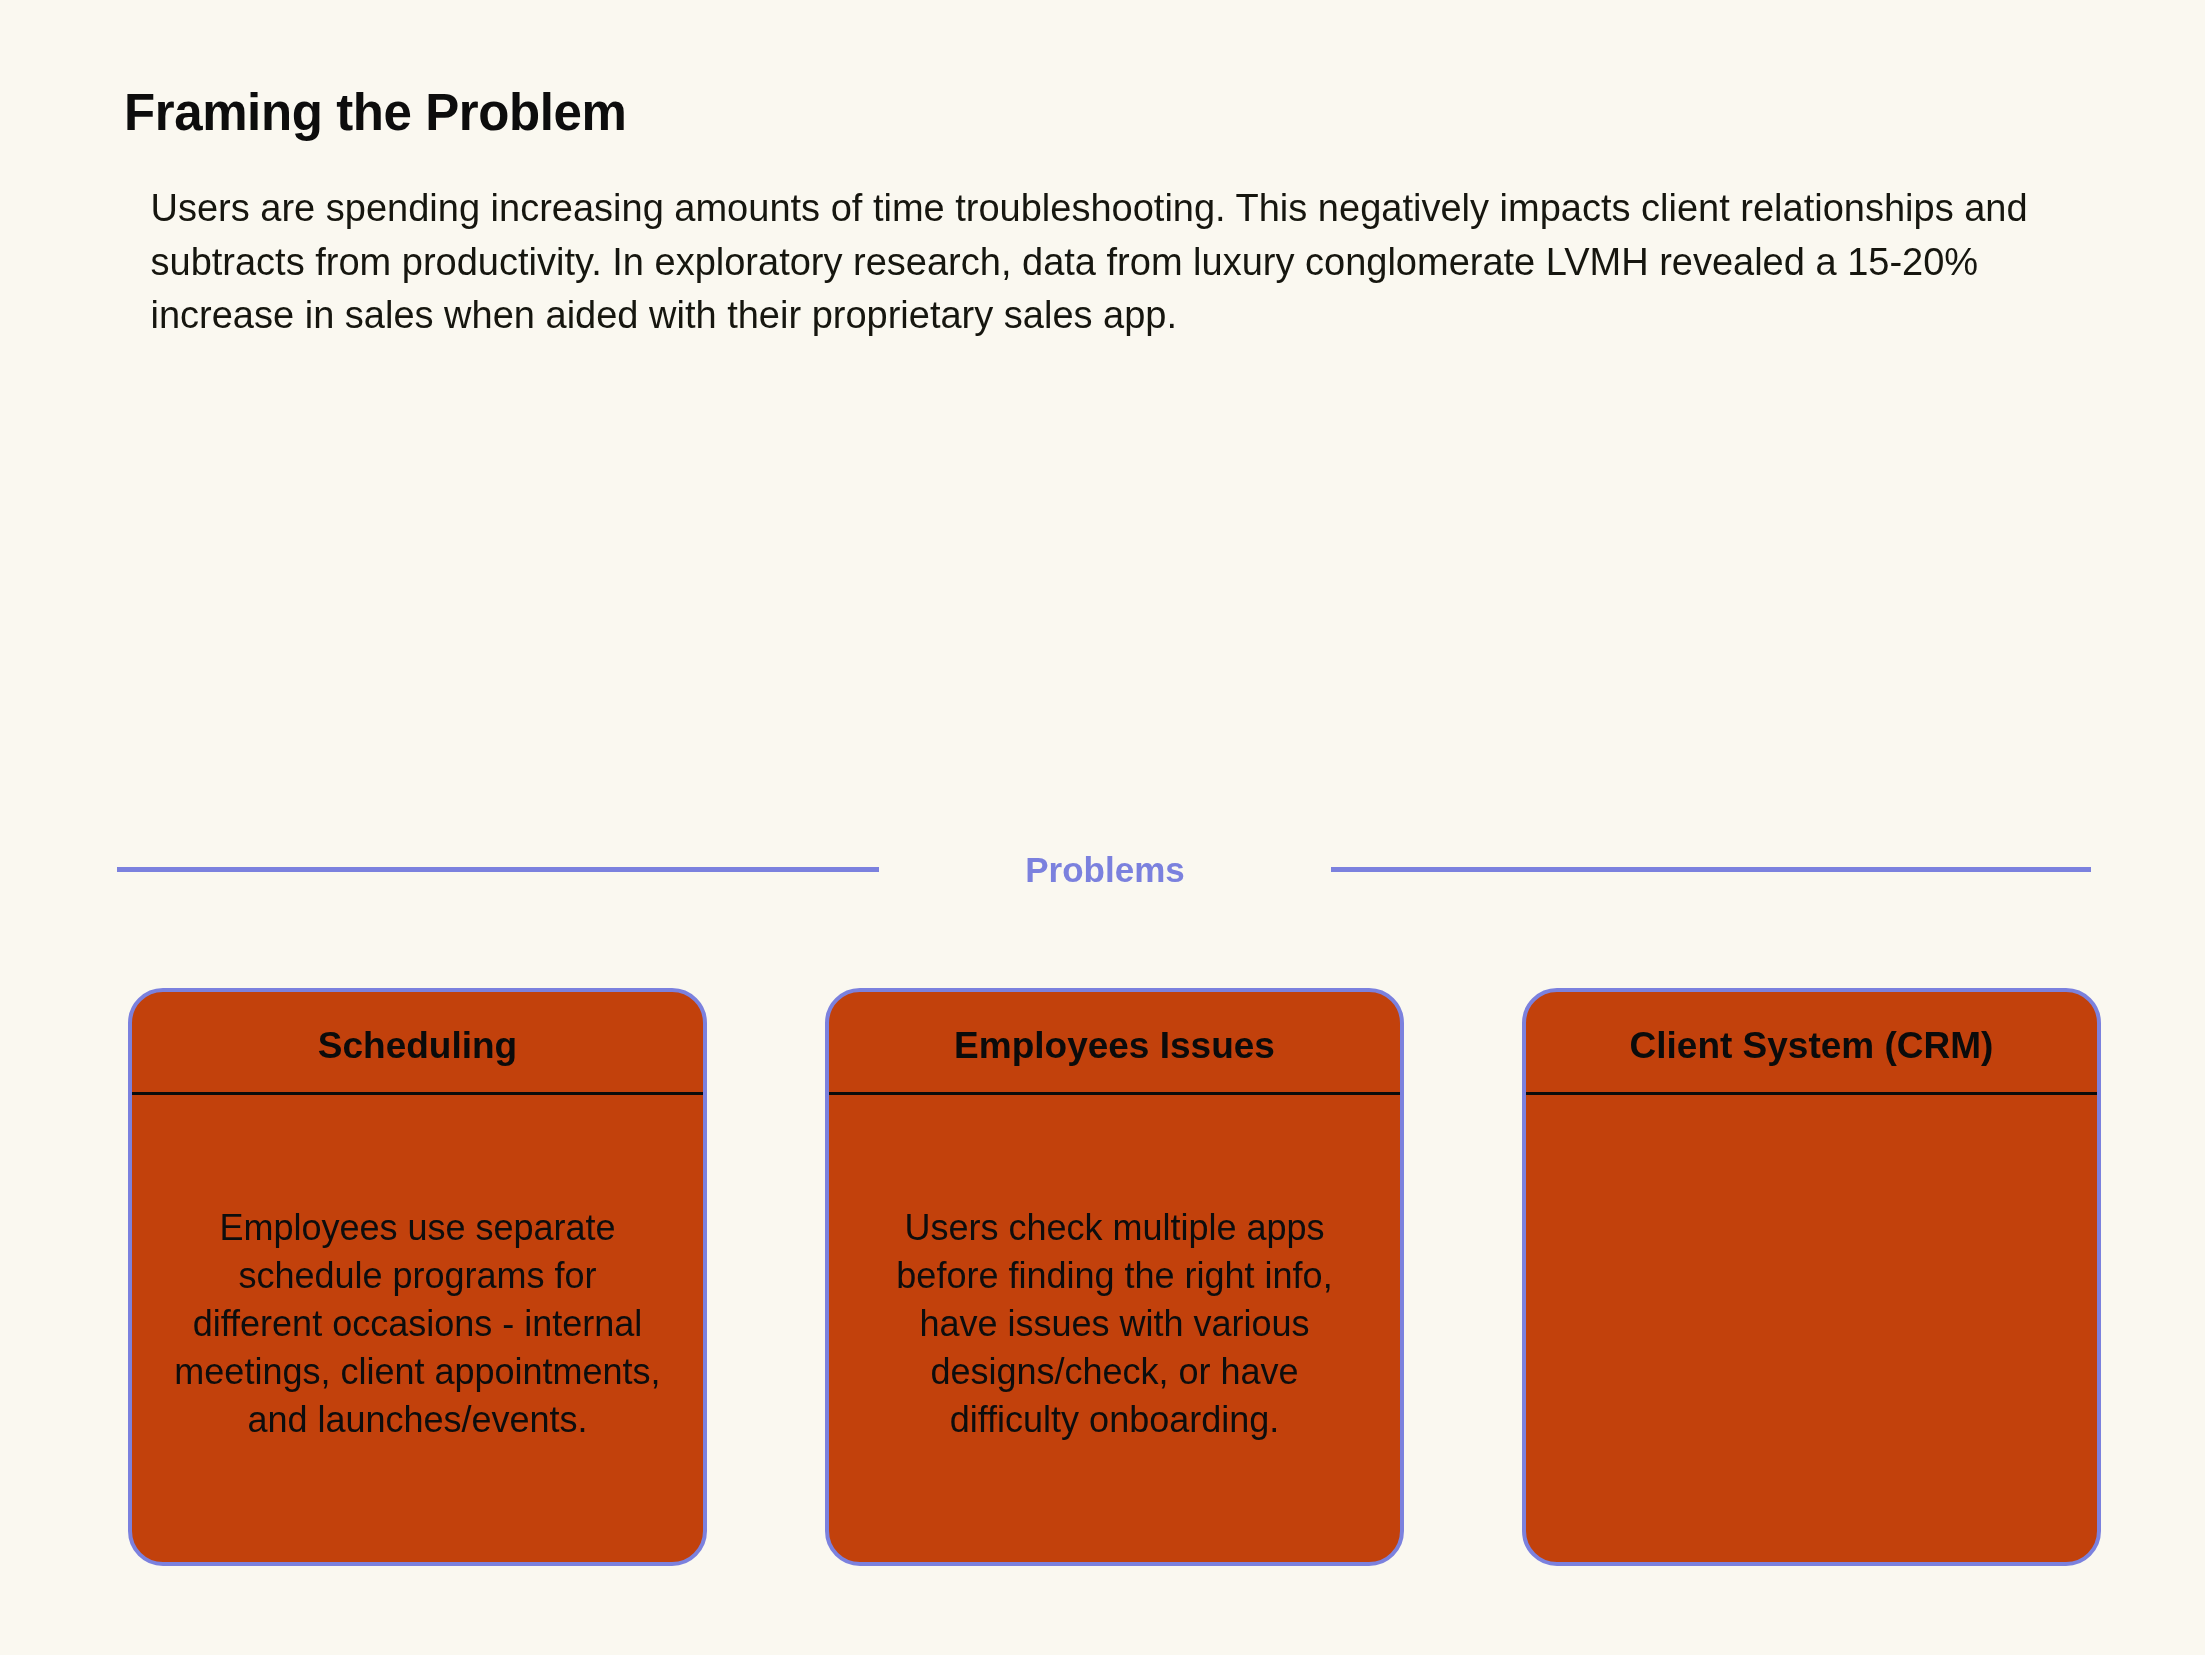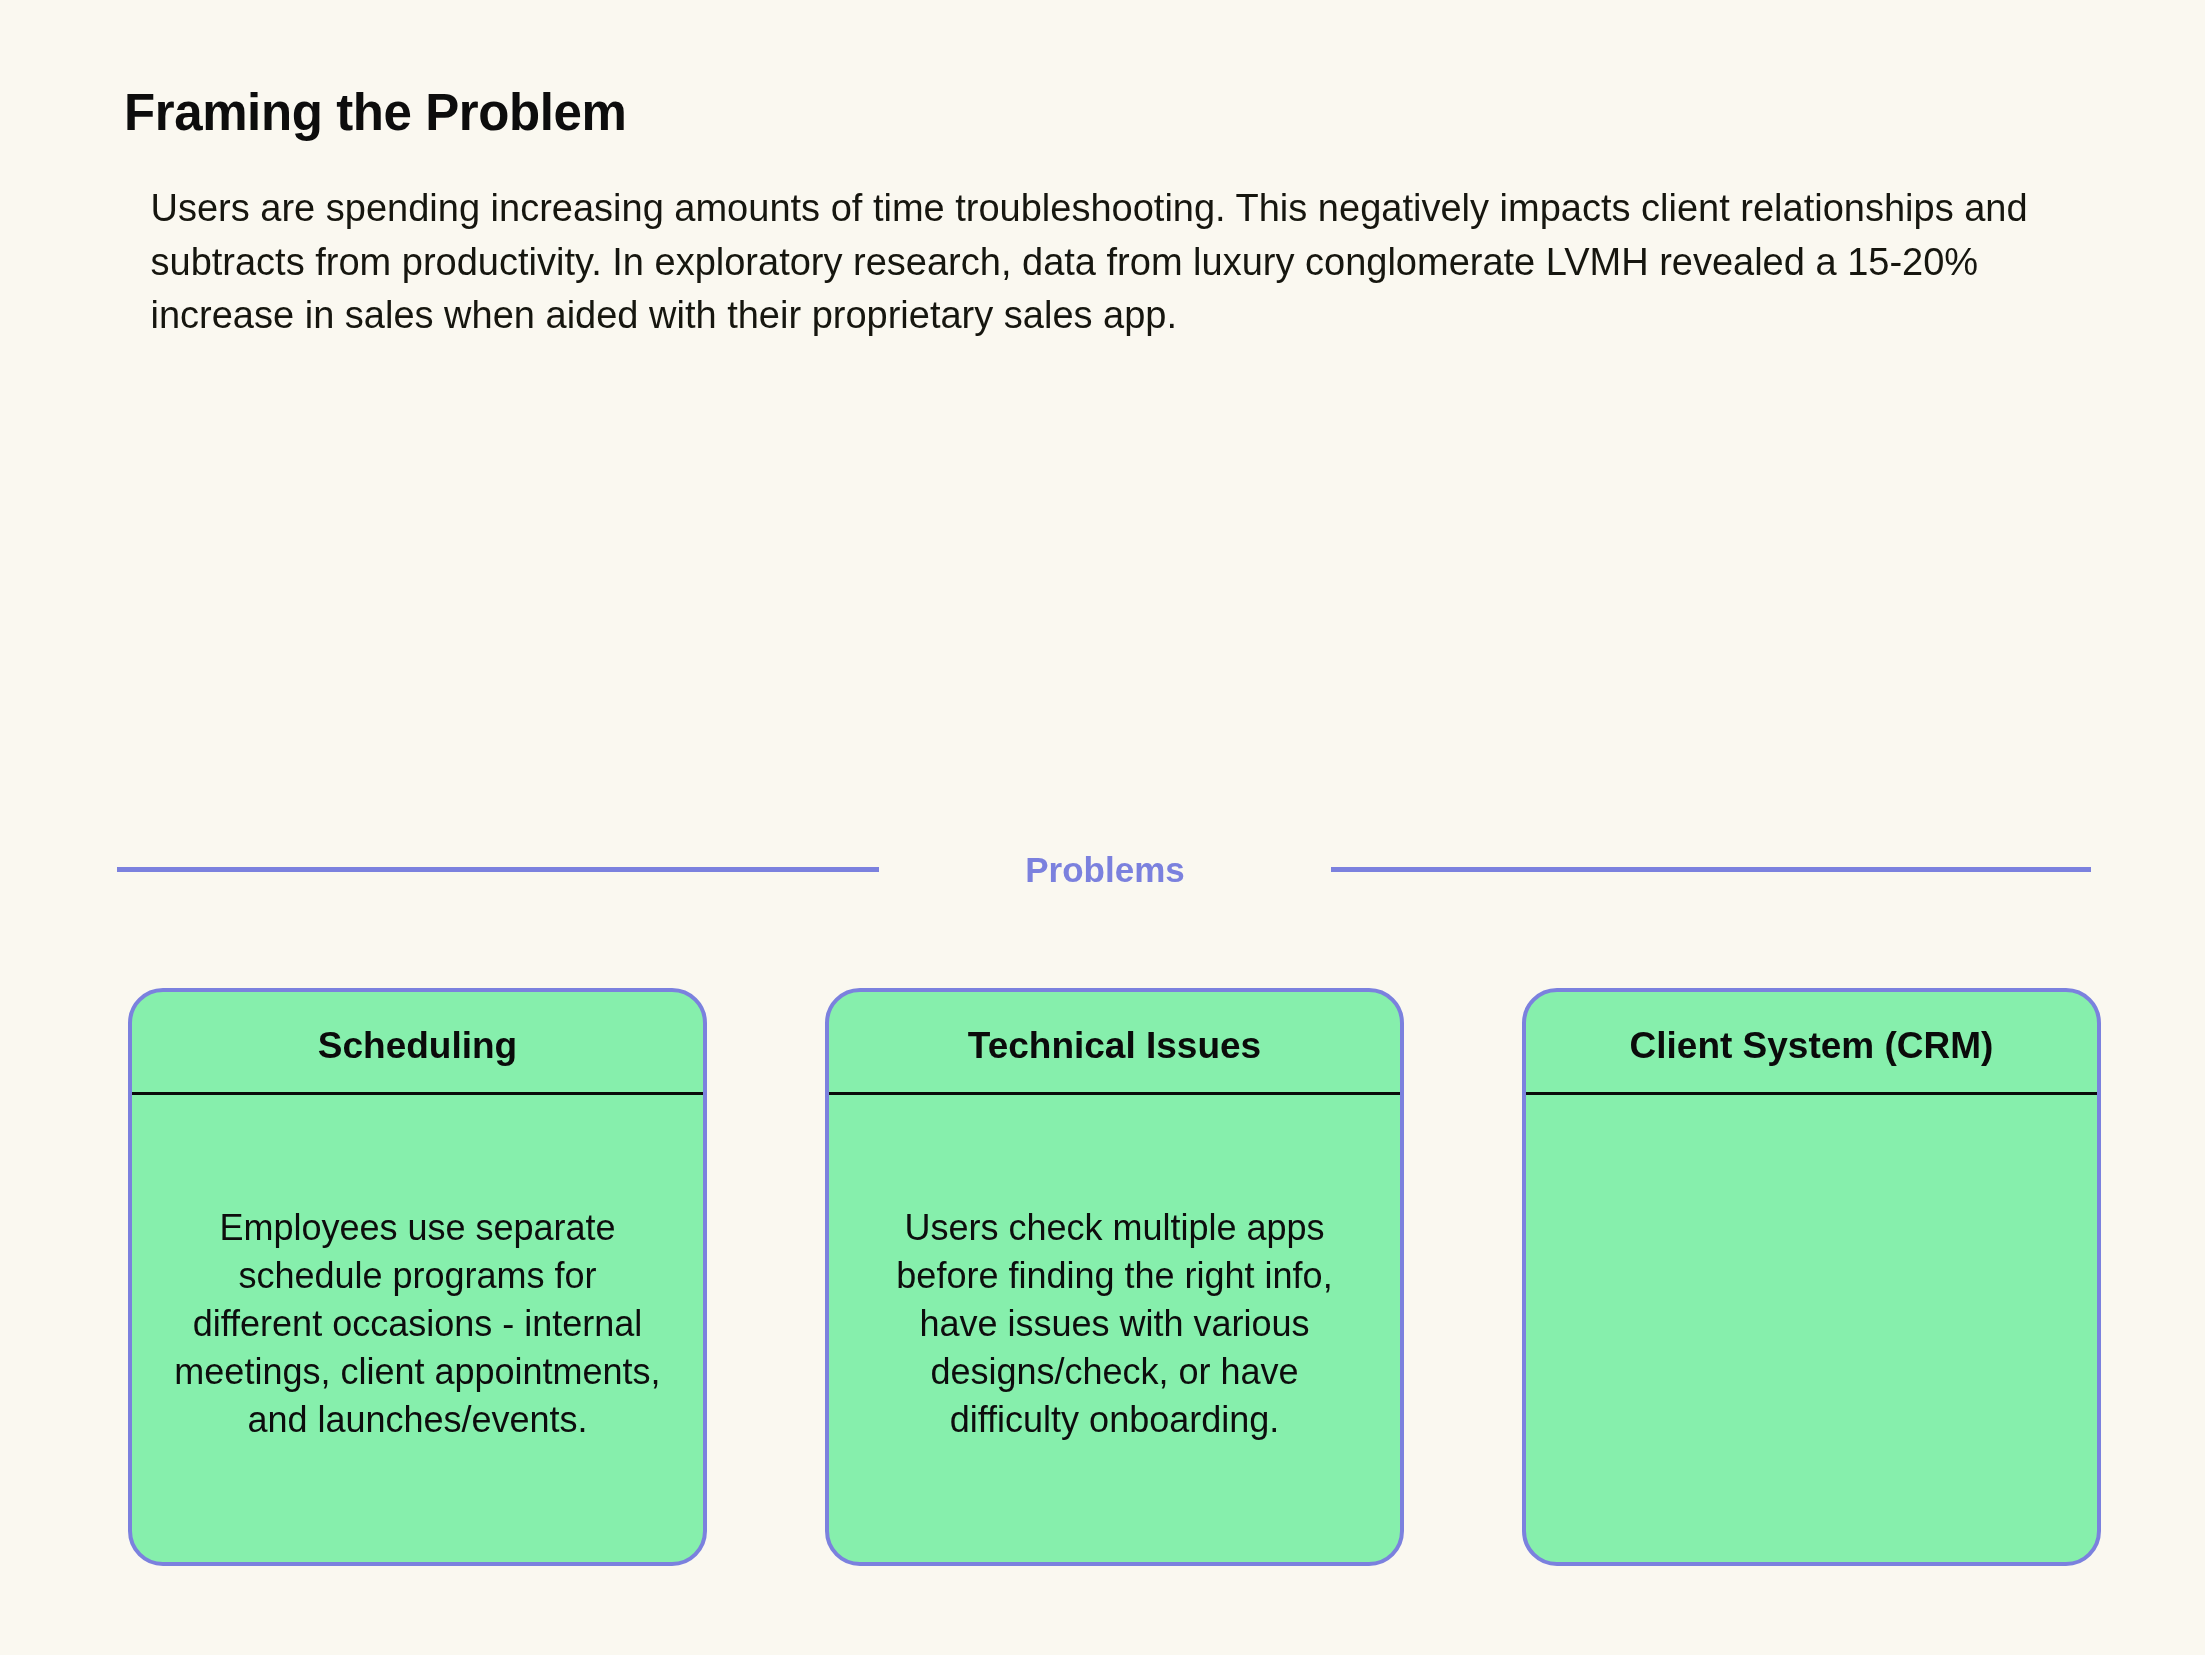--- a/index.html
+++ b/index.html
@@ -106,21 +106,21 @@
     top: 988px;
     width: 1973px;
     height: 578px;
     display: flex;
     justify-content: space-between;
     align-items: stretch;
   }
 
   .card {
     width: 579px;
-    background: #86efac;
+    background: #c2410c;
     border: 4.4px solid #7b81de;
     border-radius: 35px;
     display: flex;
     flex-direction: column;
     overflow: hidden;
   }
 
   .card-title {
     font-size: 37px;
     font-weight: 700;
@@ -169,21 +169,21 @@
   <div class="cards">
 
     <div class="card">
       <div class="card-title">Scheduling</div>
       <div class="card-body">
         <div class="card-text">Employees use separate schedule programs for different occasions - internal meetings, client appointments, and launches/events.</div>
       </div>
     </div>
 
     <div class="card">
-      <div class="card-title">Technical Issues</div>
+      <div class="card-title">Employees Issues</div>
       <div class="card-body">
         <div class="card-text">Users check multiple apps before finding the right info, have issues with various designs/check, or have difficulty onboarding.</div>
       </div>
     </div>
 
     <div class="card">
       <div class="card-title">Client System (CRM)</div>
     </div>
 
   </div>

